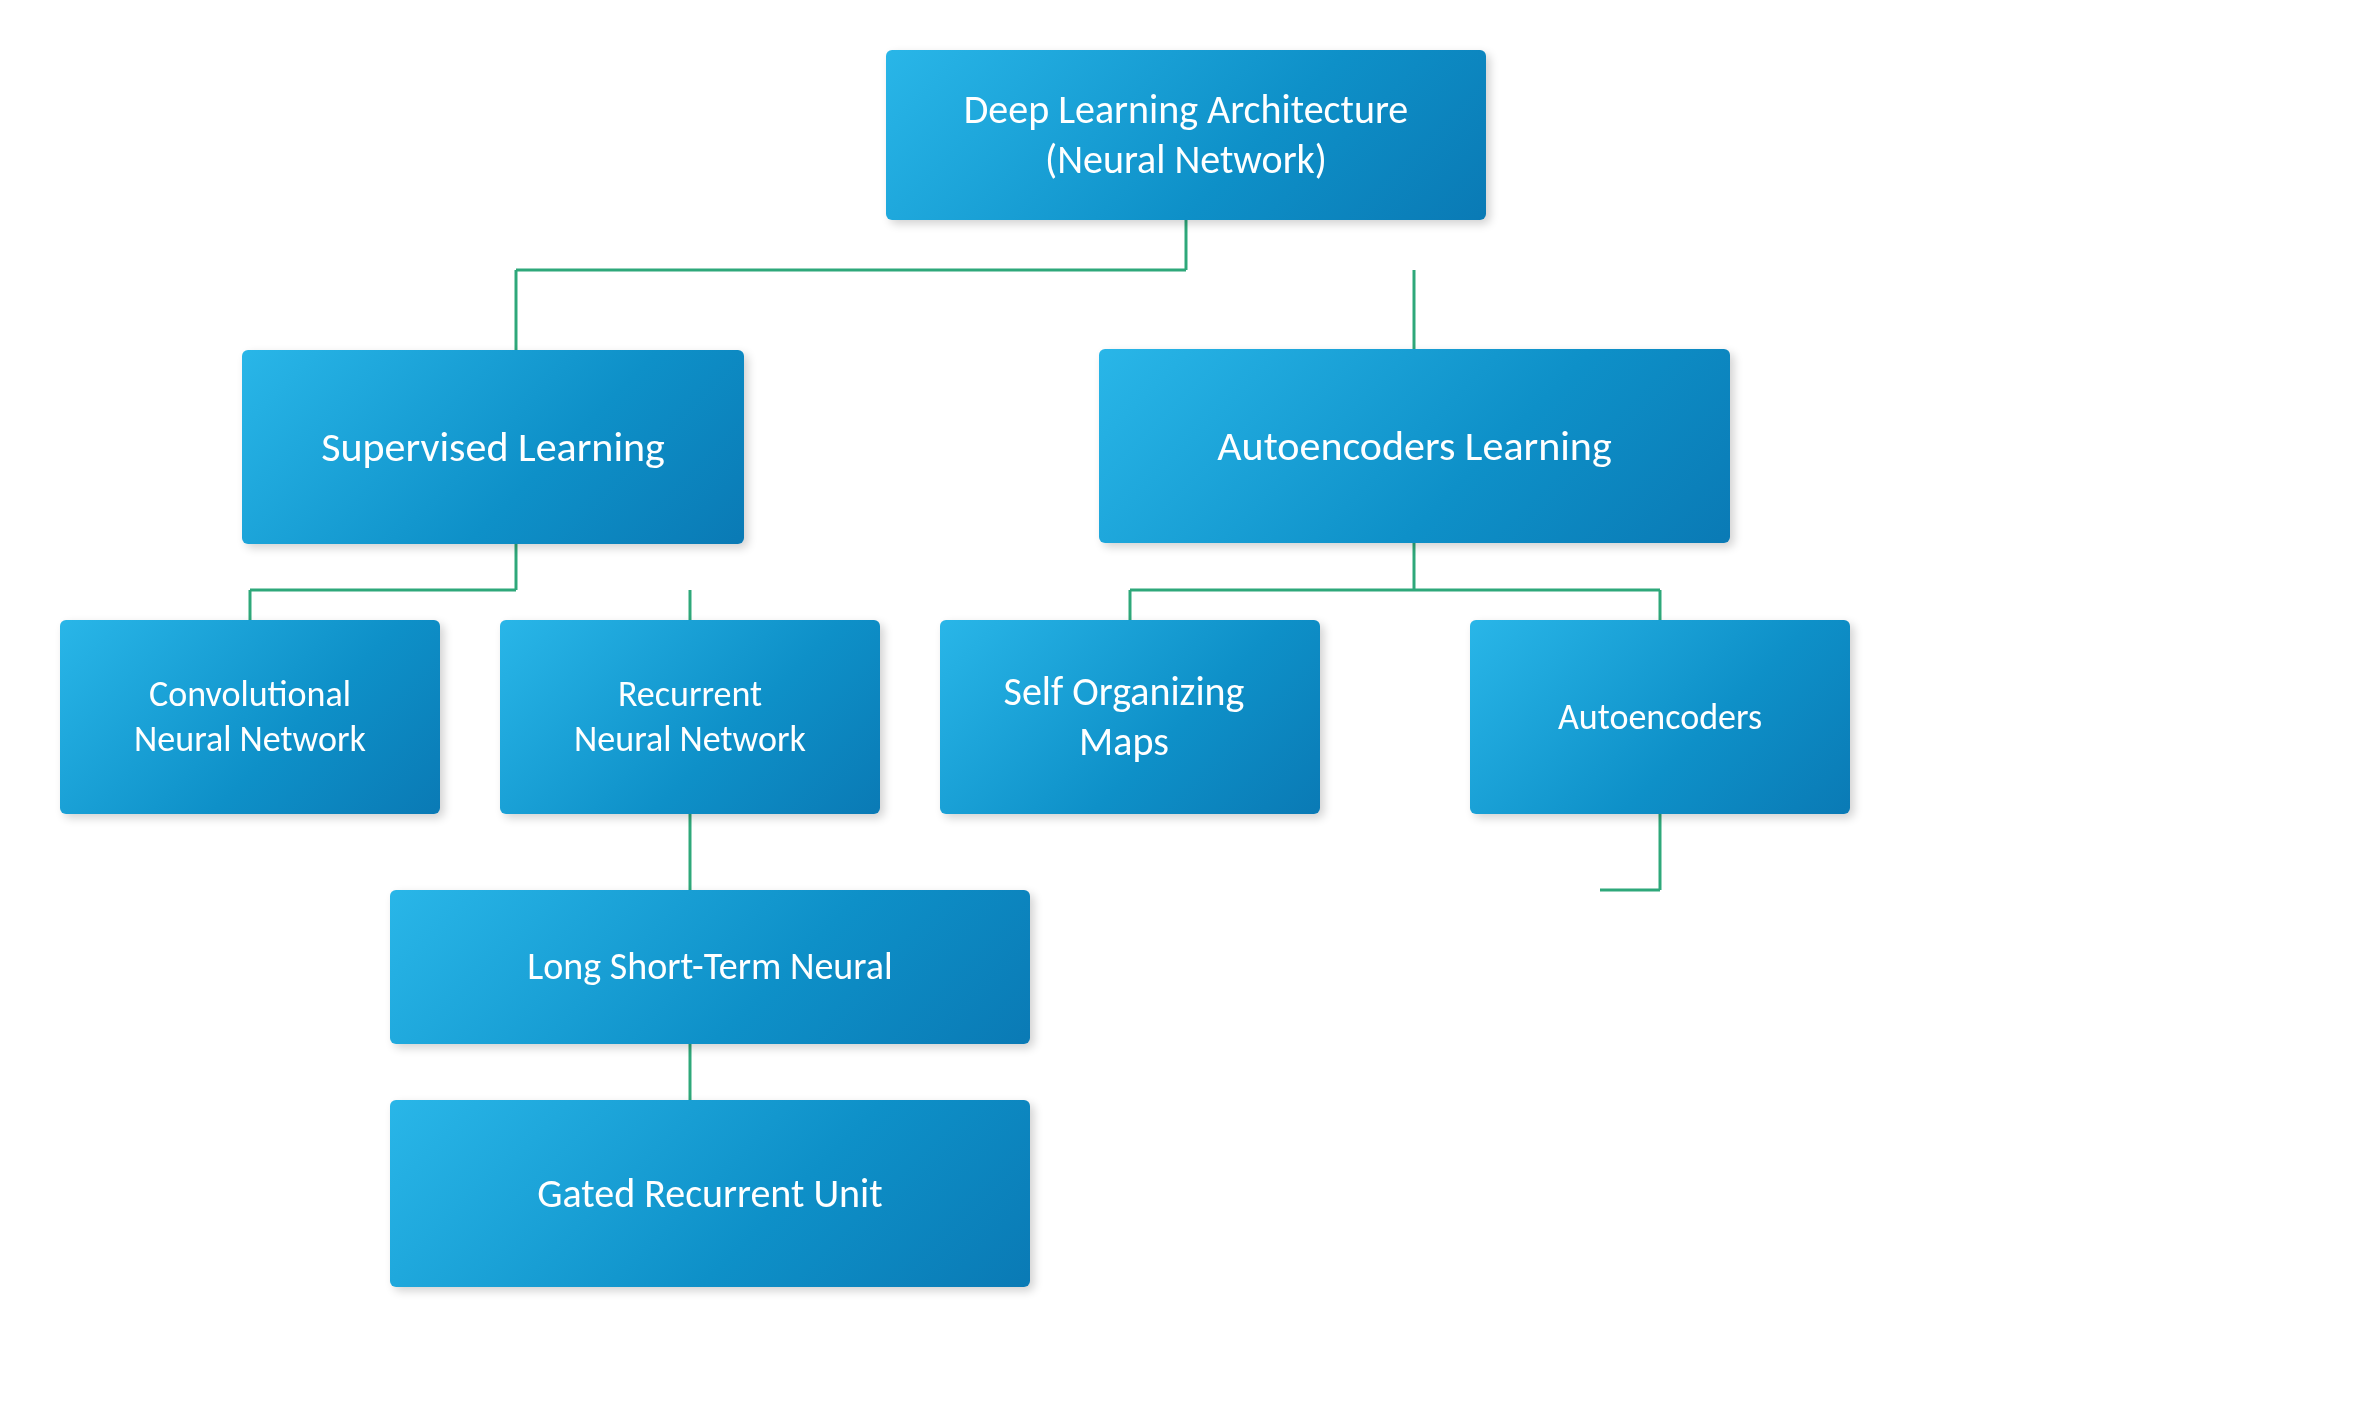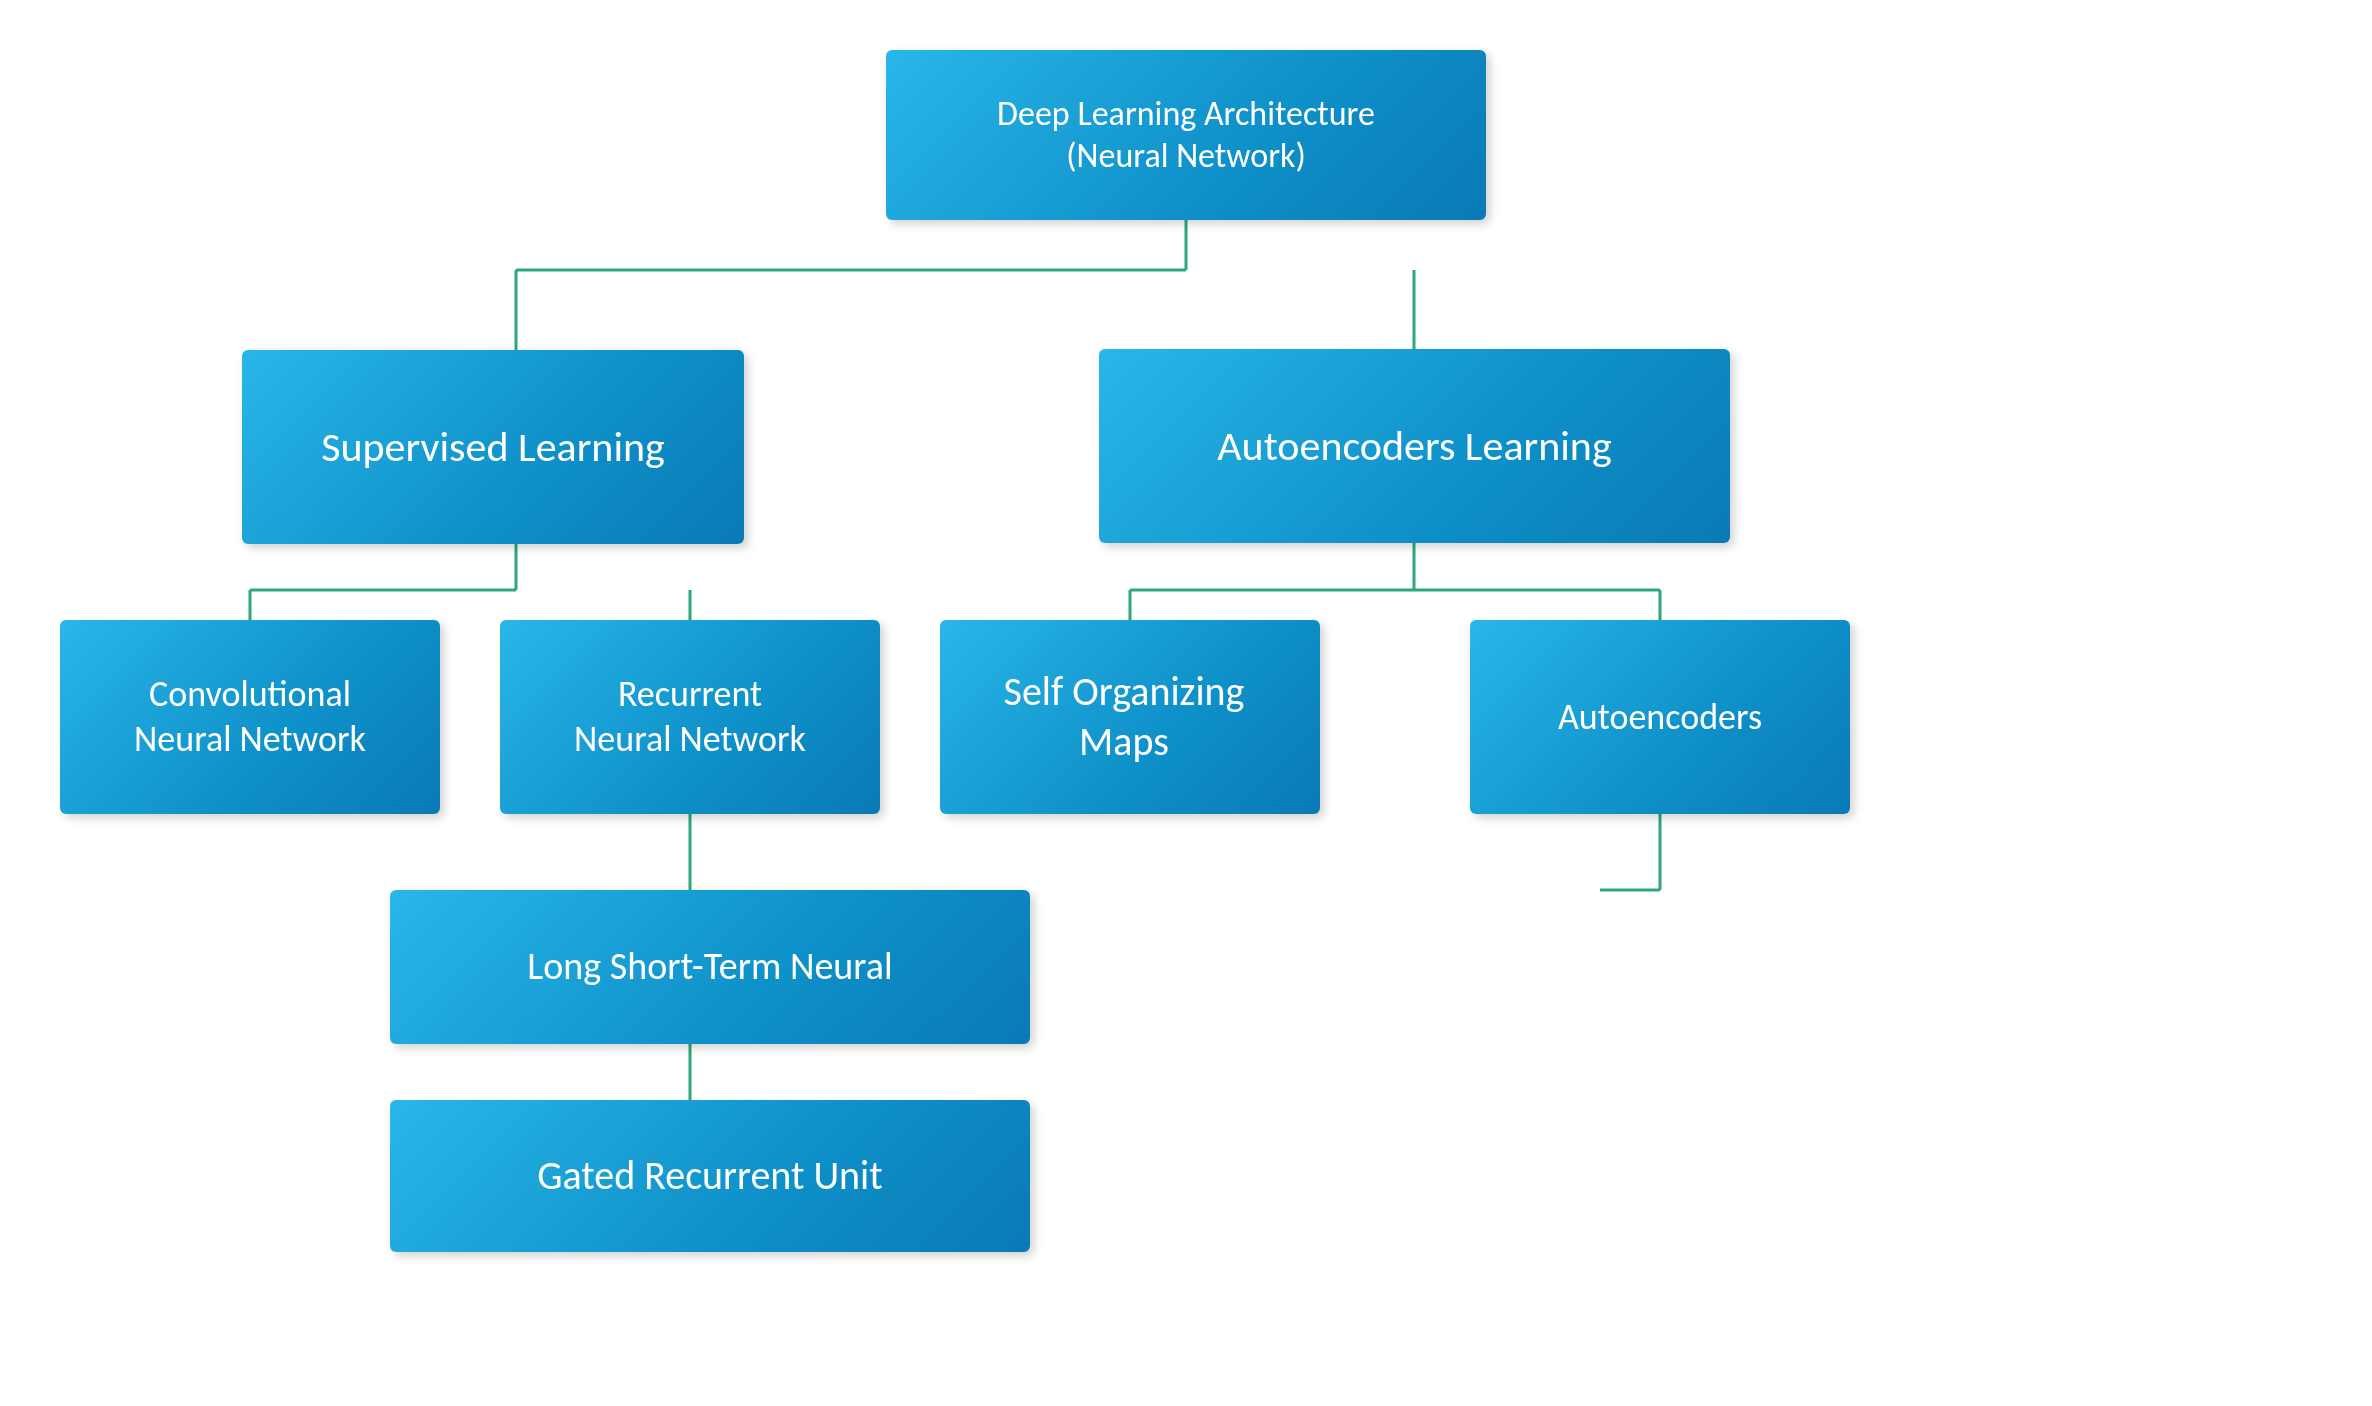--- a/index.html
+++ b/index.html
@@ -76,31 +76,31 @@
 
     <line x1="690" y1="814" x2="690" y2="890"></line>
 
     <line x1="690" y1="890" x2="690" y2="940"></line>
     <line x1="690" y1="940" x2="690" y2="1100"></line>
 
     <line x1="1660" y1="814" x2="1660" y2="890"></line>
     <line x1="1600" y1="890" x2="1660" y2="890"></line>
   </svg>
 
-  <div class="node" style="left:886px; top:50px; width:600px; height:170px; font-size:34px;">Deep Learning Architecture<br>(Neural Network)</div>
+  <div class="node" style="left:886px; top:50px; width:600px; height:170px; font-size:40px;">Deep Learning Architecture<br>(Neural Network)</div>
 
   <div class="node" style="left:242px; top:350px; width:502px; height:194px; font-size:42px;">Supervised Learning</div>
 
   <div class="node" style="left:1099px; top:349px; width:631px; height:194px; font-size:42px;">Autoencoders Learning</div>
 
   <div class="node" style="left:60px; top:620px; width:380px; height:194px; font-size:36px;">Convolutional<br>Neural Network</div>
 
   <div class="node" style="left:500px; top:620px; width:380px; height:194px; font-size:36px;">Recurrent<br>Neural Network</div>
 
   <div class="node" style="left:940px; top:620px; width:380px; height:194px; font-size:40px;padding-left:12px;">Self Organizing<br>Maps</div>
 
   <div class="node" style="left:1470px; top:620px; width:380px; height:194px; font-size:36px;">Autoencoders</div>
 
   <div class="node" style="left:390px; top:890px; width:640px; height:154px; font-size:38px;">Long Short-Term Neural</div>
 
-  <div class="node" style="left:390px; top:1100px; width:640px; height:152px; font-size:40px;">Gated Recurrent Unit</div>
+  <div class="node" style="left:390px; top:1100px; width:640px; height:187px; font-size:40px;">Gated Recurrent Unit</div>
 
 </div>
 
 </body></html>

